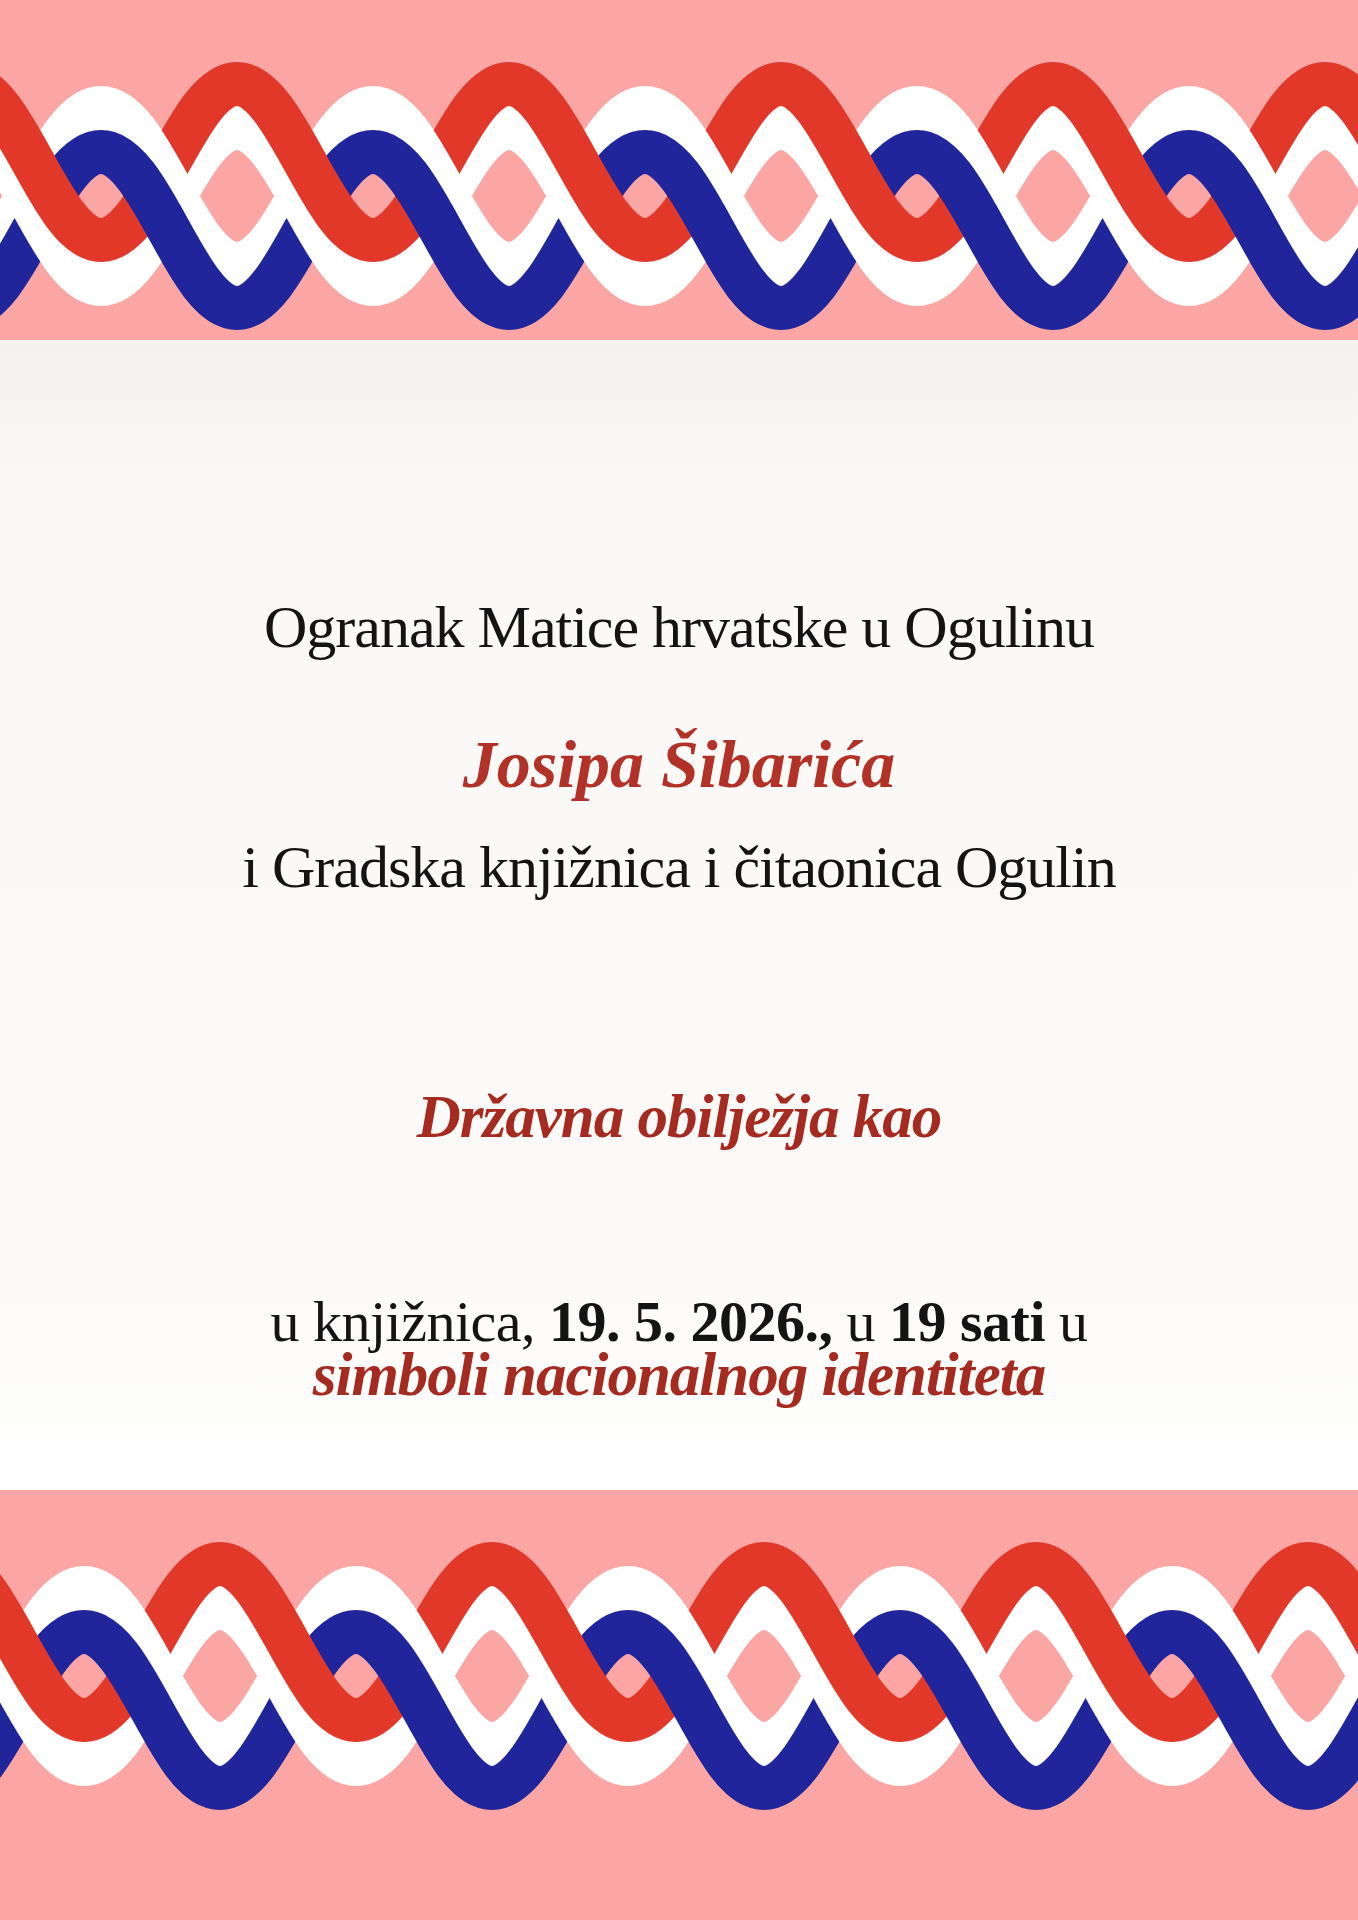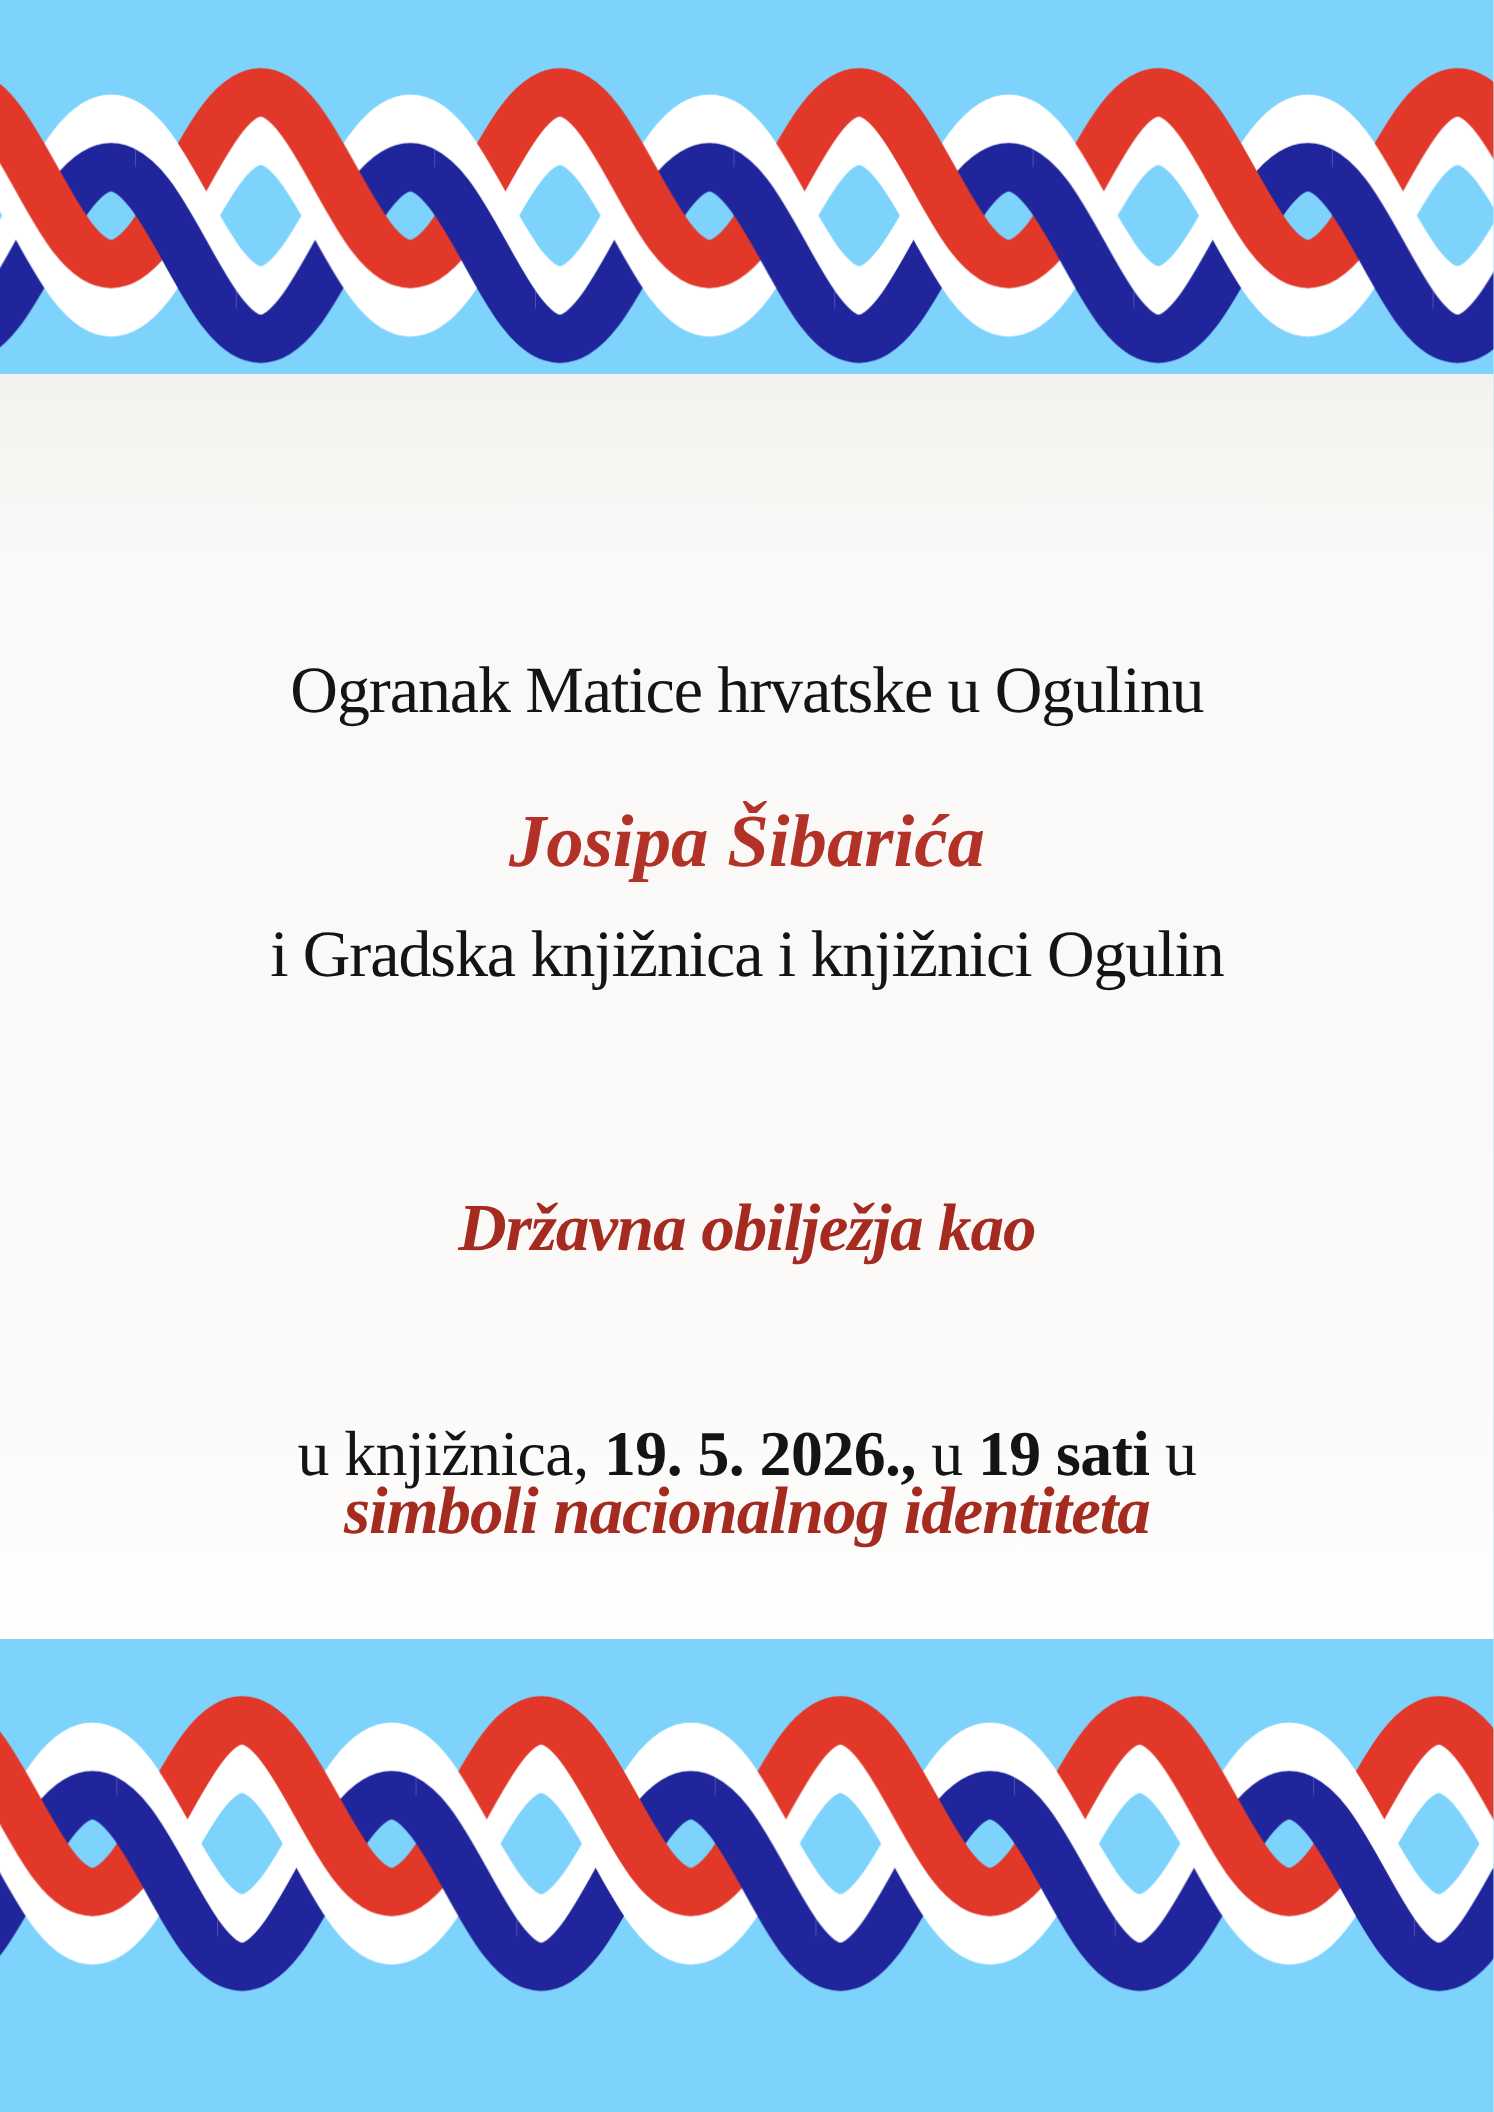--- a/index.html
+++ b/index.html
@@ -4,21 +4,21 @@
 <style>
   html, body {
     margin: 0;
     padding: 0;
     background: #ffffff;
   }
   .poster {
     position: relative;
     width: 1358px;
     height: 1920px;
-    background: #7dd3fc;
+    background: #fca5a5;
     overflow: hidden;
     font-family: "Liberation Serif", serif;
   }
   .content-bg {
     position: absolute;
     left: 0;
     top: 340px;
     width: 1358px;
     height: 1150px;
     background: linear-gradient(#f4f2ef 0%, #faf9f7 14%, #fbfaf8 82%, #ffffff 100%);
@@ -106,21 +106,21 @@
             <path class="braid-colored-blue" d="M -136 308 C -86 308 -50 152 0 152 C 50 152 86 308 136 308 C 186 308 222 152 272 152 C 322 152 358 308 408 308"></path>
           </g>
         </g>
       </pattern>
     </defs>
     <rect x="0" y="0" width="1358" height="392" fill="url(#braidTop)"></rect>
   </svg>
 
   <div class="txt intro">
     <div>Ogranak Matice hrvatske u Ogulinu</div>
-    <div>i Gradska knjižnica i knjižnici Ogulin</div>
+    <div>i Gradska knjižnica i čitaonica Ogulin</div>
   </div>
 
   <div class="txt speaker">Josipa Šibarića</div>
 
   <div class="txt title">
     <div>Državna obilježja kao</div>
     <div>simboli nacionalnog identiteta</div>
   </div>
 
   <div class="txt datetime"><span>u knjižnica, </span><span class="b">19. 5. 2026.,</span><span> u </span><span class="b">19 sati</span><span> u</span></div>

